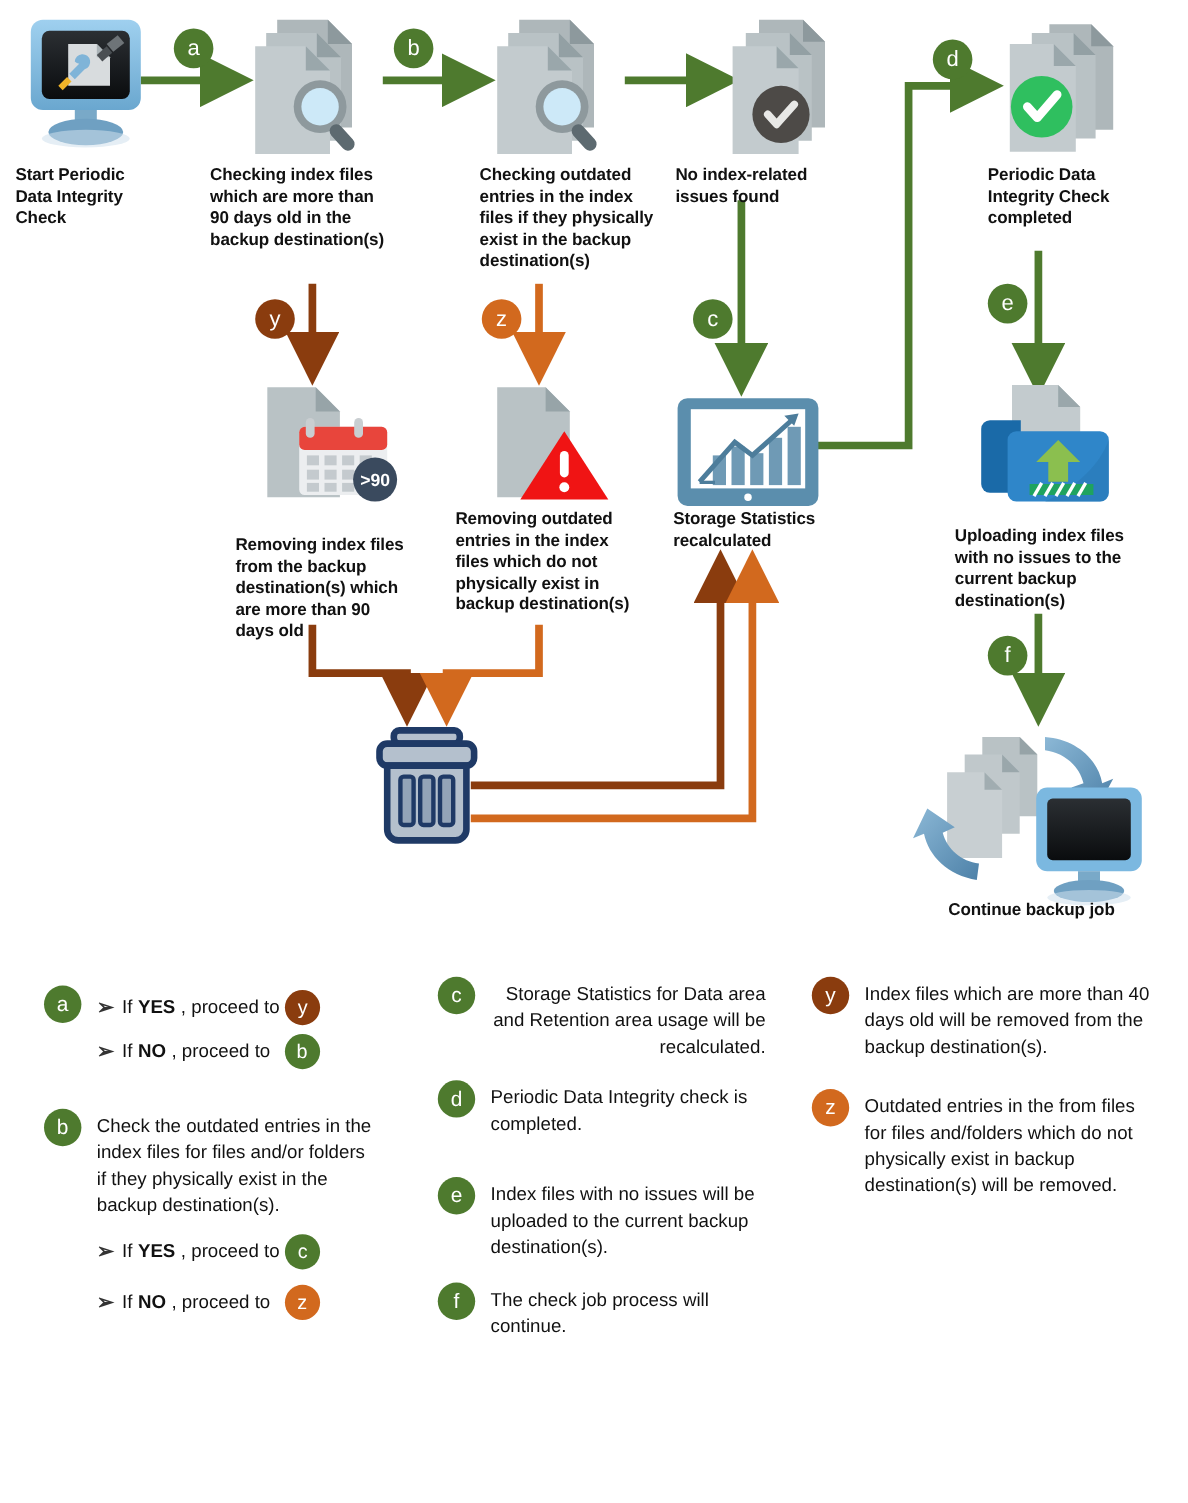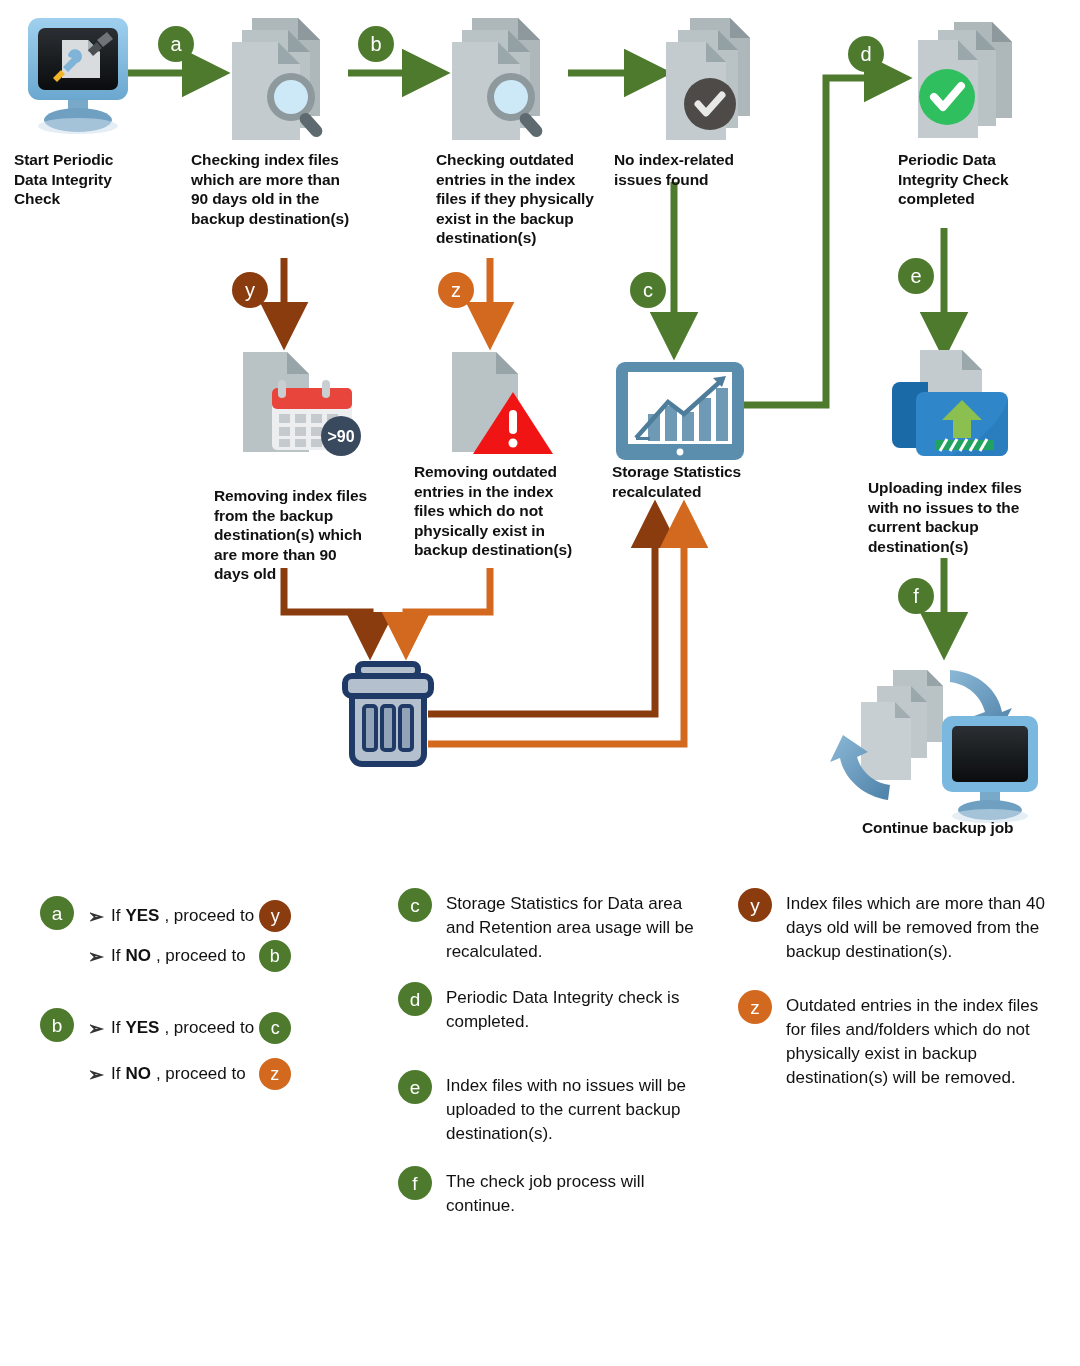--- a/index.html
+++ b/index.html
@@ -301,41 +301,42 @@
       <span class="arw">➢</span>
       <span>If </span>
         <b>NO</b>
         <span>, proceed to</span>
       <span class="badge inline" style="background:#4e7a2e;margin-left:8px;">b</span>
     </div>
   </div>
 
   <div class="leg-item" style="margin-top:40px;">
     <div class="badge leg" style="background:#4e7a2e;">b</div>
+    <div class="leg-text">Check the outdated entries in the index files for files and/or folders if they physically exist in the backup destination(s).</div>
     <div class="leg-sub" style="margin-top:14px;">
       <span class="arw">➢</span>
       <span>If </span>
         <b>YES</b>
         <span>, proceed to</span>
       <span class="badge inline" style="background:#4e7a2e;">c</span>
     </div>
     <div class="leg-sub" style="margin-top:14px;">
       <span class="arw">➢</span>
       <span>If </span>
         <b>NO</b>
         <span>, proceed to</span>
       <span class="badge inline" style="background:#d2691e;margin-left:8px;">z</span>
     </div>
   </div>
 </div>
 
 <div class="legend-col" style="left:398px;top:892px;width:320px;">
   <div class="leg-item" style="margin-bottom:22px;">
     <div class="badge leg" style="background:#4e7a2e;">c</div>
-    <div class="leg-text" style="width:250px;">Storage Statistics for Data area and Retention area usage will be recalculated.</div>
+    <div class="leg-text" style="width:250px;text-align:right;">Storage Statistics for Data area and Retention area usage will be recalculated.</div>
   </div>
   <div class="leg-item" style="margin-bottom:40px;">
     <div class="badge leg" style="background:#4e7a2e;">d</div>
     <div class="leg-text" style="width:272px;">Periodic Data Integrity check is completed.</div>
   </div>
   <div class="leg-item" style="margin-bottom:24px;">
     <div class="badge leg" style="background:#4e7a2e;">e</div>
     <div class="leg-text" style="width:290px;">Index files with no issues will be uploaded to the current backup destination(s).</div>
   </div>
   <div class="leg-item">
@@ -344,15 +345,15 @@
   </div>
 </div>
 
 <div class="legend-col" style="left:738px;top:892px;width:310px;">
   <div class="leg-item" style="margin-bottom:30px;">
     <div class="badge leg" style="background:#8a3c0e;">y</div>
     <div class="leg-text" style="width:268px;">Index files which are more than 40 days old will be removed from the backup destination(s).</div>
   </div>
   <div class="leg-item">
     <div class="badge leg" style="background:#d2691e;">z</div>
-    <div class="leg-text" style="width:268px;">Outdated entries in the index files for files and/folders which do not physically exist in backup destination(s) will be removed.</div>
+    <div class="leg-text" style="width:268px;">Outdated entries in the from files for files and/folders which do not physically exist in backup destination(s) will be removed.</div>
   </div>
 </div>
 
 </body></html>

